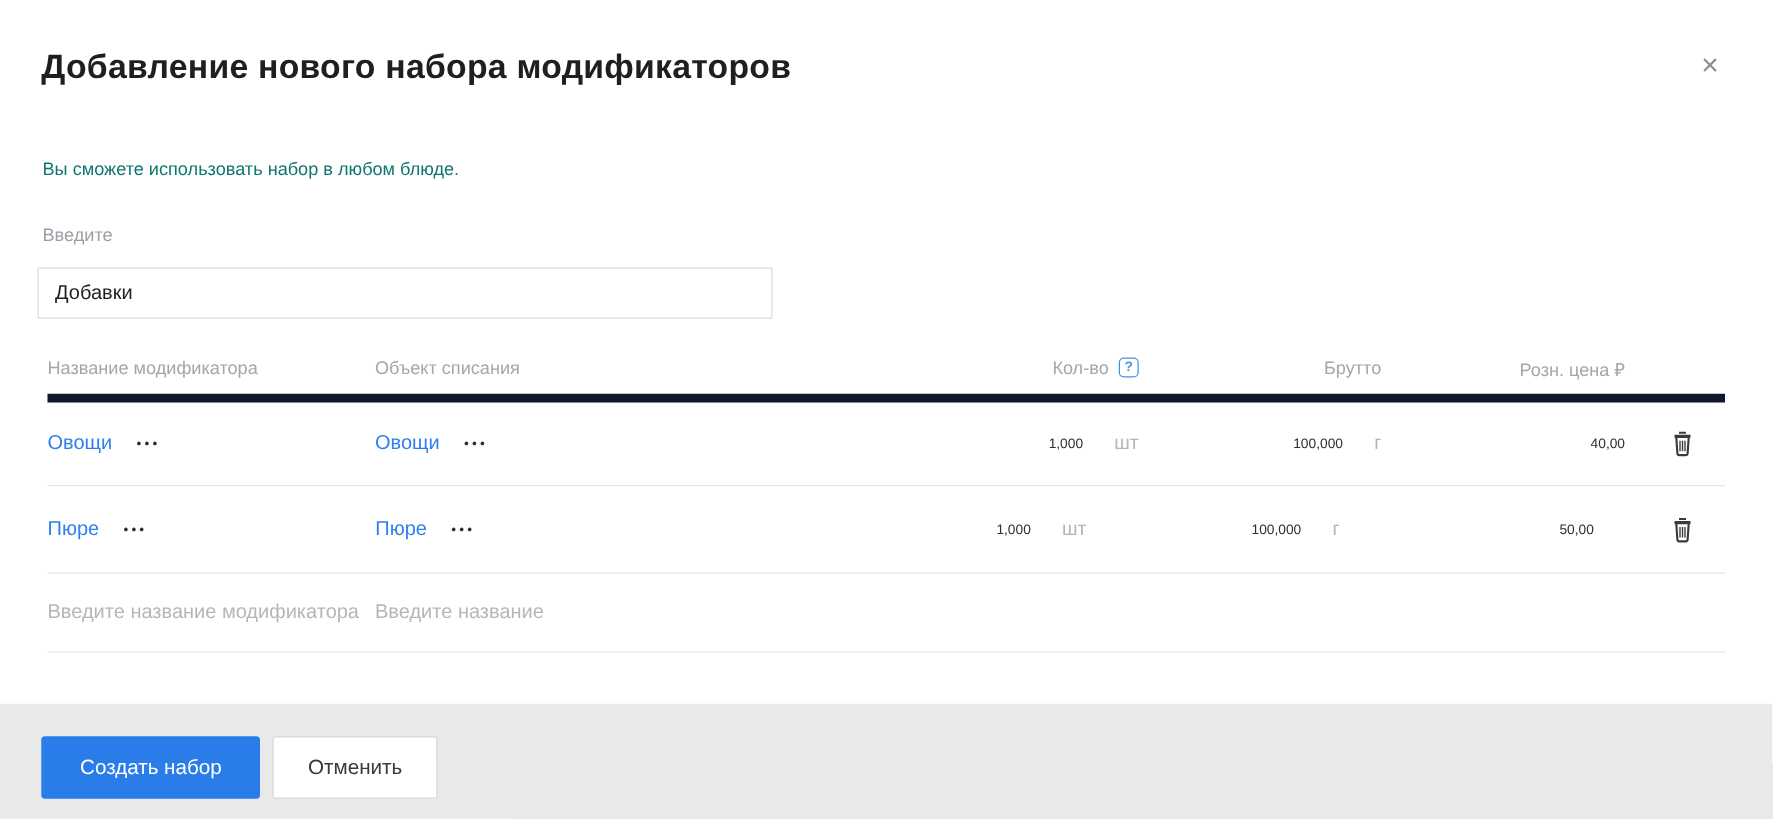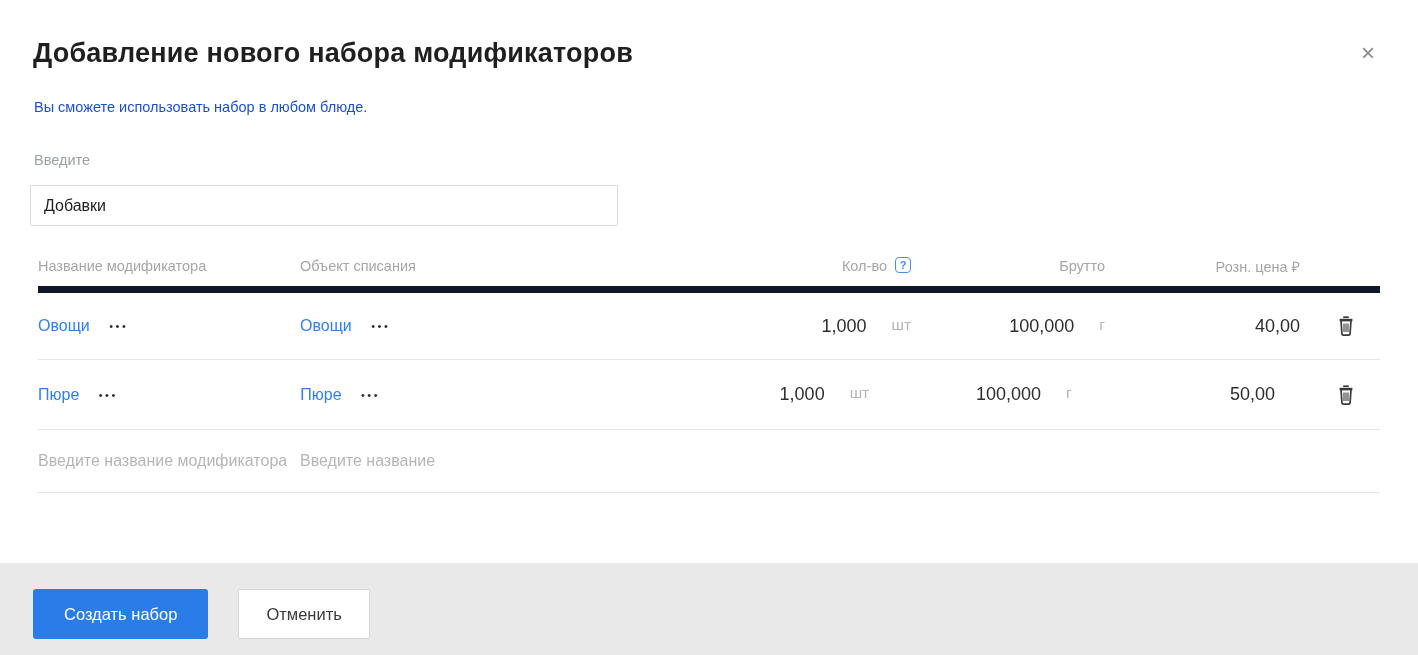--- a/index.html
+++ b/index.html
@@ -27,23 +27,23 @@
     top: 40px; right: 36px;
     width: 28px; height: 28px;
     font-size: 24px;
     line-height: 26px;
     text-align: center;
     color: #8c8c8c;
     cursor: pointer;
     font-weight: 400;
   }
   .dialog-subtitle {
-    margin: 28px 0 0 34px;
+    margin: 57px 0 0 34px;
     font-size: 14.5px;
-    color: #1d4ed8;
+    color: #0f766e;
     line-height: 18px;
   }
 
   
   .field-label {
     margin: 35px 0 0 34px;
     font-size: 14.5px;
     color: #9aa0a6;
     line-height: 18px;
   }
@@ -78,32 +78,32 @@
   .trow.r2 { height: 70px; gap: 32px; }
   .trow.new-row { height: 63px; }
 
   .c1 { width: 262px; }
   .c2 { width: 420px; }
   .c3 { width: 191px; text-align: right; }
   .c4 { width: 194px; text-align: right; }
   .c5 { width: 195px; text-align: right; }
   .c6 { width: 80px; display: flex; justify-content: flex-end; padding-right: 22px; }
 
-  .col-right { display: flex; align-items: flex-start; justify-content: flex-end; }
+  .col-right { display: flex; align-items: center; justify-content: flex-end; }
 
   .link { color: #2f80ed; cursor: pointer; }
   .more-dots {
     color: #2e2e2e;
     font-size: 11px;
     letter-spacing: 2.5px;
     margin-left: 15px;
     cursor: pointer;
     position: relative; top: -1px;
   }
-  .num { color: #2e2e2e; font-size: 18px; margin-left: 20px; }
+  .num { color: #2e2e2e; font-size: 11px; margin-left: 20px; }
   .unit { color: #b5b5b5; font-size: 15.5px; margin-left: 25px; }
 
   .help-icon {
     display: inline-flex;
     align-items: center; justify-content: center;
     width: 16px; height: 16px;
     border: 1.5px solid #4a8fe2;
     border-radius: 4px;
     color: #4a8fe2;
     font-size: 11px;
@@ -134,21 +134,21 @@
 
   
   .footer-bar {
     position: absolute;
     left: 0; right: 0; bottom: 0;
     height: 92px;
     background: #e9e9e9;
     display: flex;
     align-items: center;
     padding: 10px 0 0 33px;
-    gap: 30px;
+    gap: 10px;
   }
   .btn {
     height: 50px;
     font-size: 16.5px;
     font-family: "Liberation Sans", sans-serif;
     cursor: pointer;
     border-radius: 3px;
   }
   .btn-primary {
     background: #2a7de9;

